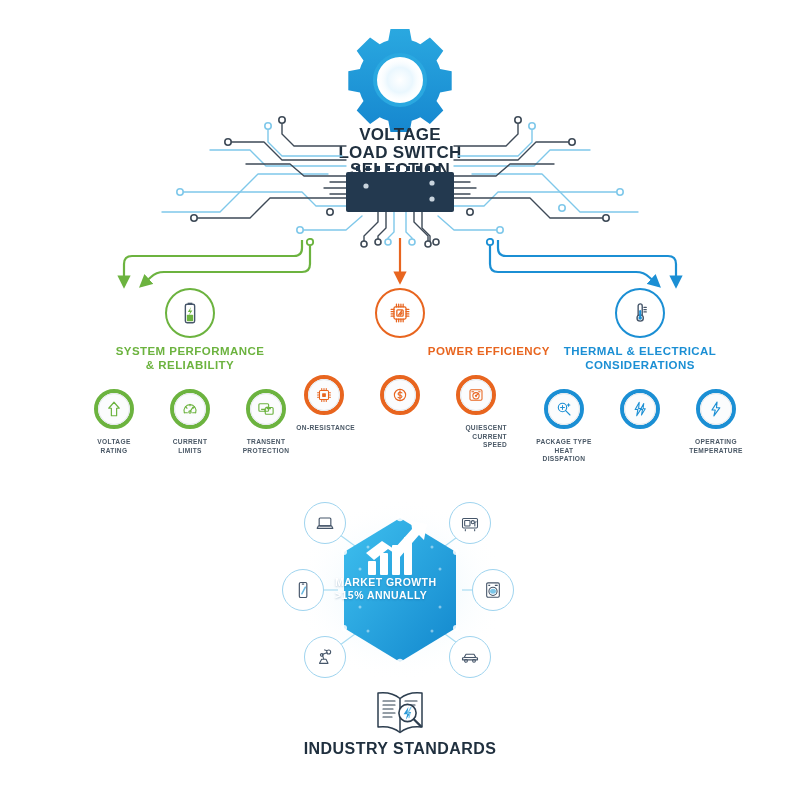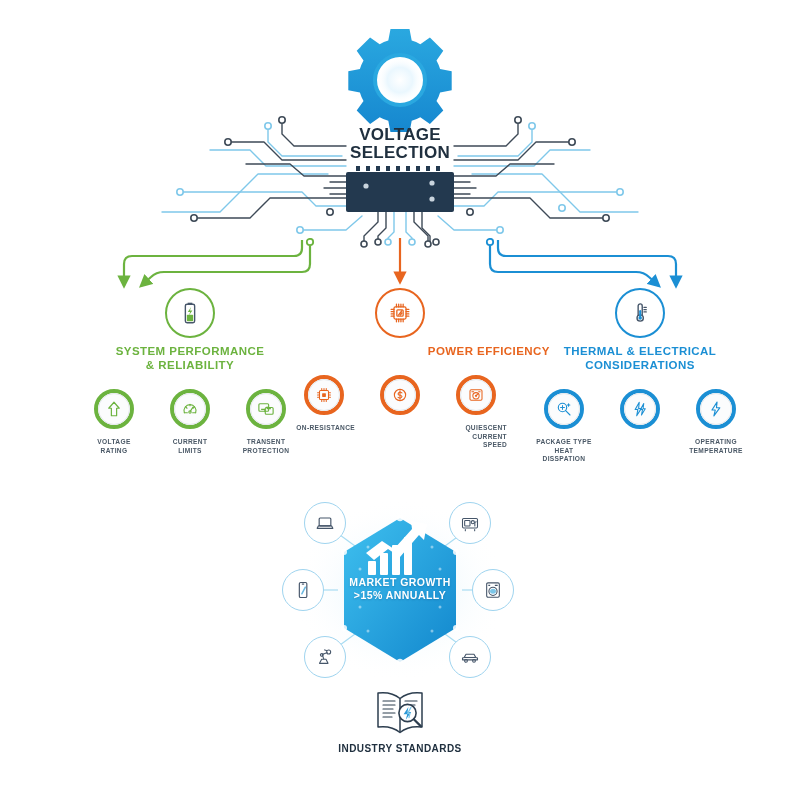--- a/index.html
+++ b/index.html
@@ -55,29 +55,29 @@
   #cat-blue{left:490px;top:288px;color:#1b8fd4;}
 
   
   #hex-cluster{left:260px;top:495px;width:280px;height:190px;}
   .node-circle{
     position:absolute;width:42px;height:42px;border-radius:50%;
     border:1.5px solid #9fd4ef;background:#ffffff;
     display:flex;align-items:center;justify-content:center;box-sizing:border-box;
   }
   #hex-label{
-    position:absolute;left:75px;top:81px;width:130px;text-align:center;
+    position:absolute;left:75px;top:81px;width:130px;
     color:#fff;font-weight:700;font-size:10.5px;line-height:12.5px;
     letter-spacing:.45px;text-shadow:0 1px 2px rgba(0,60,110,.28);
   }
 
   
   #footer-icon{left:356px;top:684px;width:88px;height:60px;}
   #footer-title{left:280px;top:742px;width:240px;
-    font-size:10px;font-weight:700;line-height:14px;color:#20303f;
+    font-size:16px;font-weight:700;line-height:14px;color:#20303f;
     letter-spacing:.45px;}
 </style>
 </head>
 <body>
 
 <div class="abs" id="hero-gear">
   <svg viewBox="0 0 104 104" width="104" height="104">
     <defs>
       <radialGradient id="gearGlow" cx="50%" cy="50%" r="50%">
         <stop offset="0%" stop-color="#ffffff"></stop>
@@ -95,20 +95,21 @@
       </g>
       <circle r="25" fill="#ffffff"></circle>
       <circle r="25" fill="none" stroke="#2aa8e0" stroke-width="4"></circle>
       <circle r="23" fill="url(#gearGlow)"></circle>
     </g>
   </svg>
 </div>
 
 <div class="abs ctr" id="hero-title">
   <div>VOLTAGE</div>
+  <div>LOAD SWITCH</div>
   <div>SELECTION</div>
 </div>
 
 <div class="abs" id="circuit-board">
   <svg viewBox="0 0 500 160" width="500" height="160">
     <g fill="none" stroke-width="1.4" stroke-linecap="round" stroke-linejoin="round">
 
       <g stroke="#7fc8ea">
         <path d="M30,92 h60 l18,-18 h70"></path>
         <path d="M12,112 h58 l20,-20 h62 l14,14 h36"></path>

